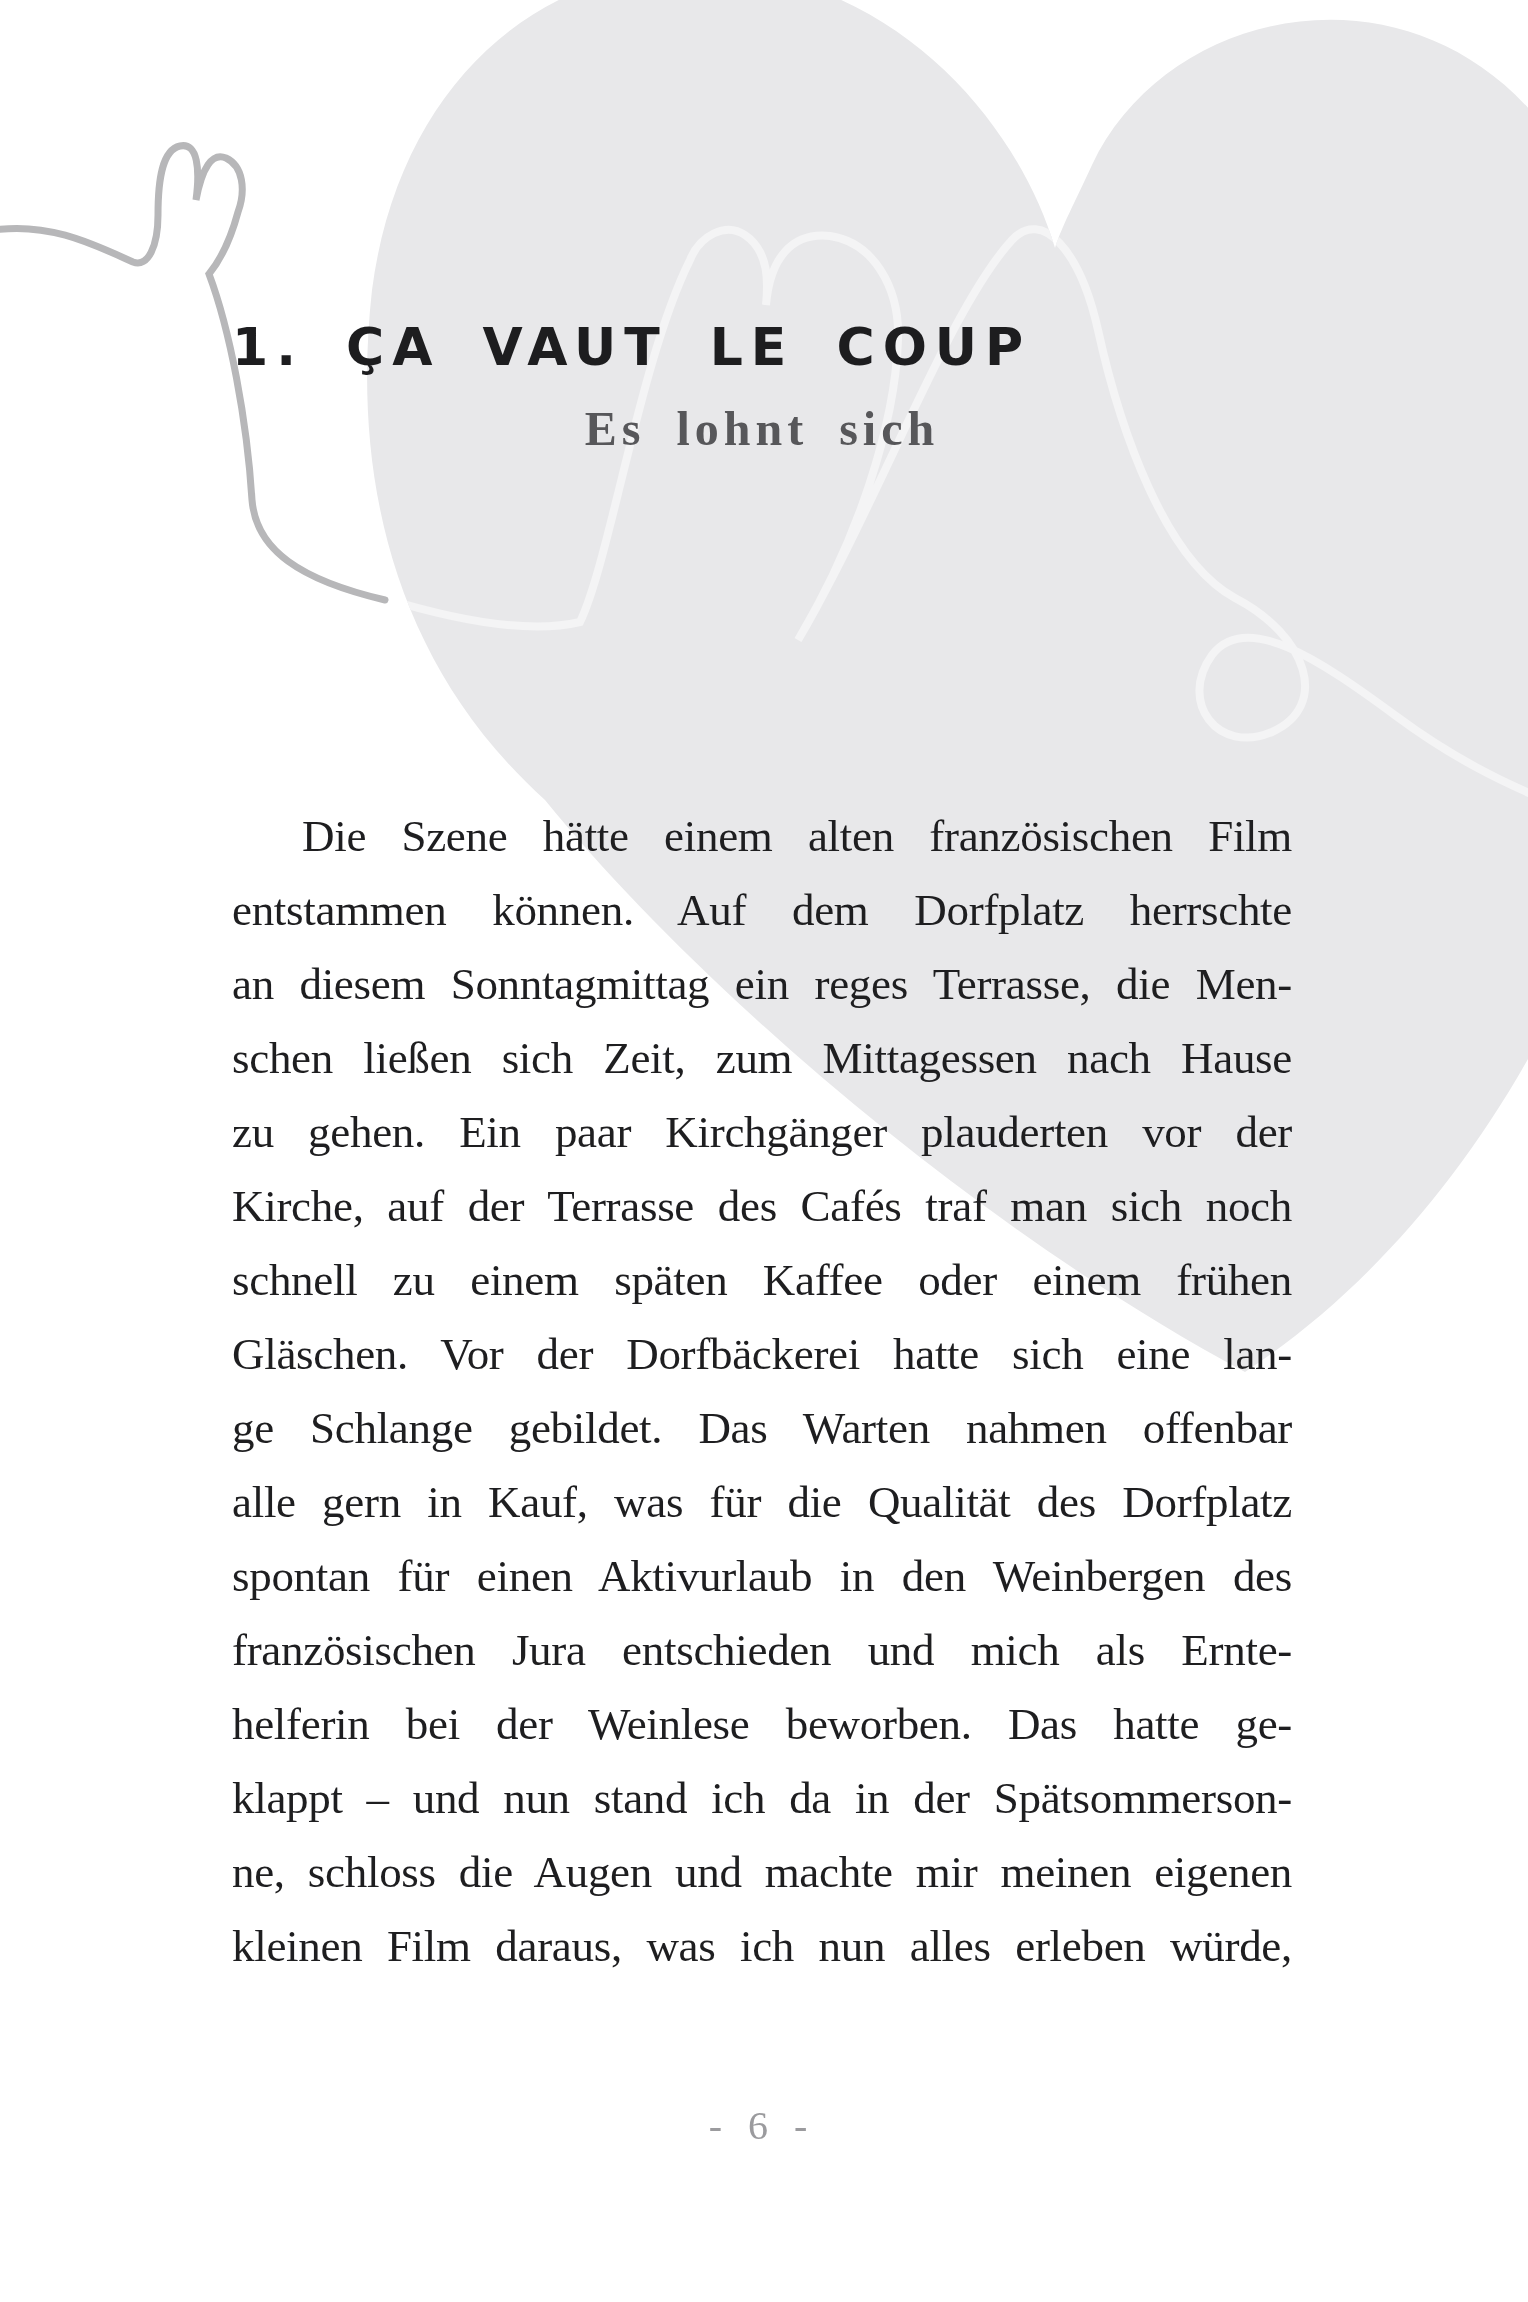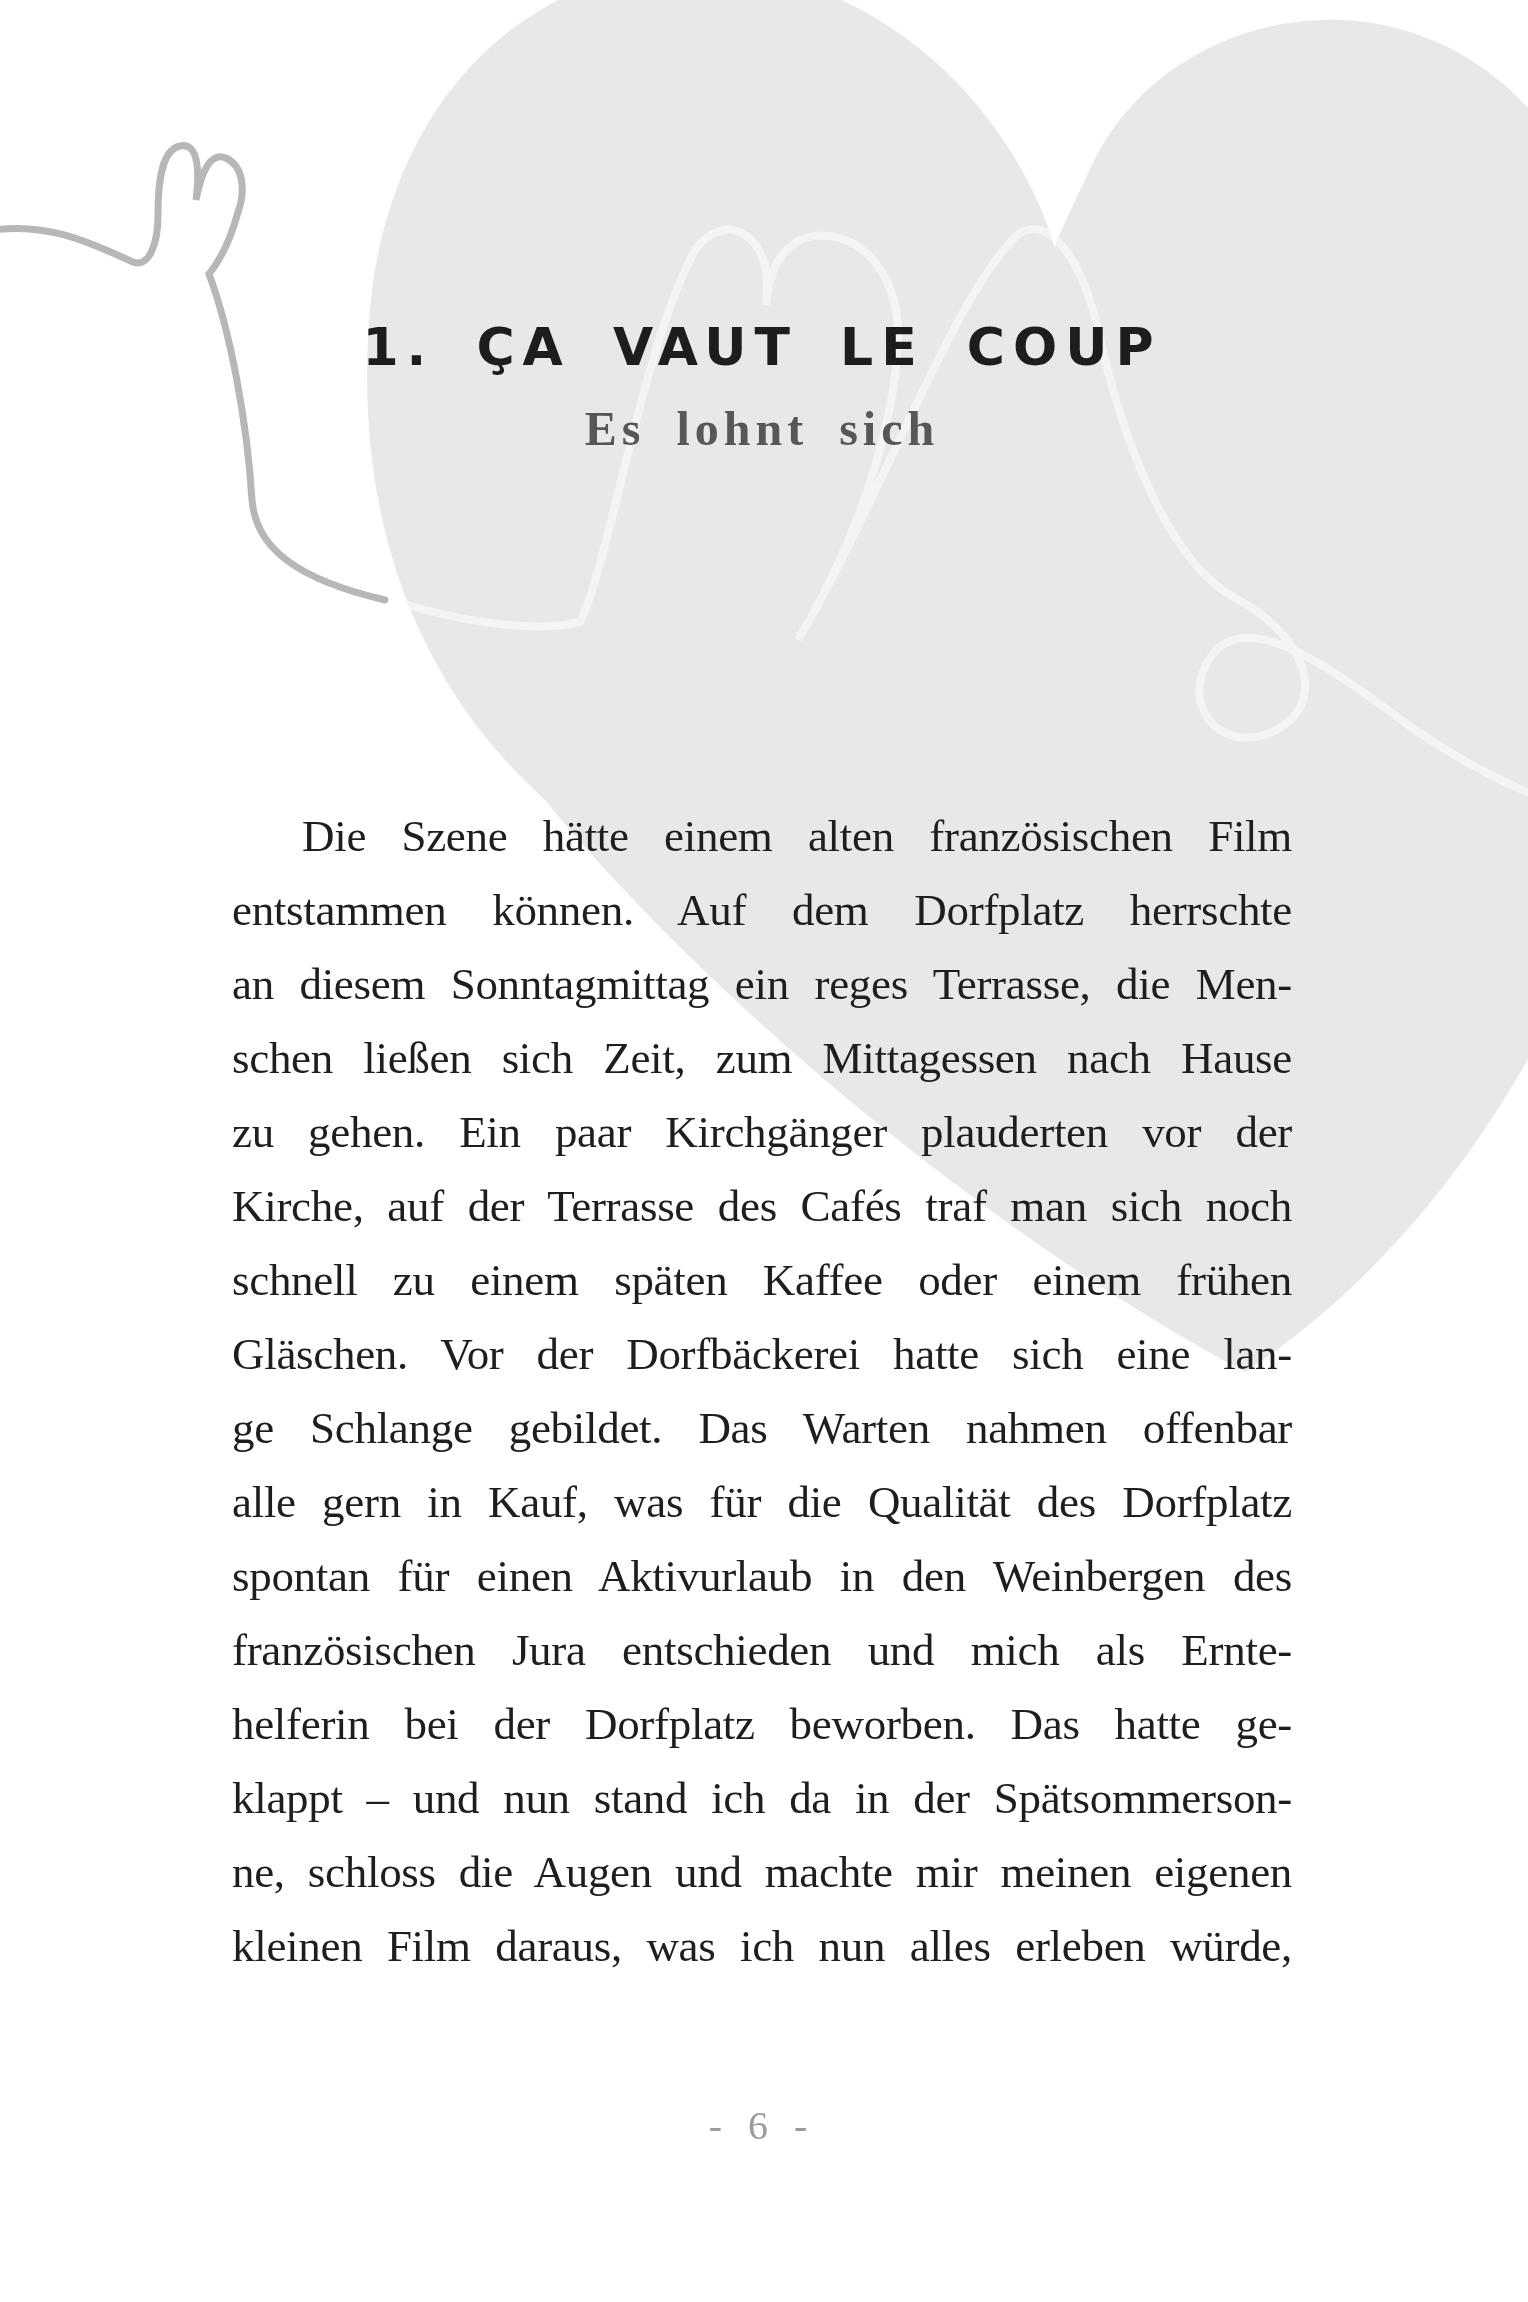--- a/index.html
+++ b/index.html
@@ -14,21 +14,21 @@
   html,body{margin:0;padding:0;}
   body{
     width:1528px;height:2302px;position:relative;background:#ffffff;
     font-family:"Liberation Serif", serif;overflow:hidden;
   }
   .bg-art{position:absolute;left:0;top:0;width:1528px;height:2302px;}
   .content{position:absolute;left:0;top:0;width:1528px;height:2302px;}
 
   .chapter-title{
     position:absolute;left:232px;top:312px;width:1060px;height:70px;
-    text-align:center;line-height:70px;
+    line-height:70px;
     font-family:"DejaVu Sans", sans-serif;font-weight:700;
     font-size:52px;letter-spacing:8px;word-spacing:16px;
     color:var(--title-color);white-space:nowrap;
   }
   .chapter-subtitle{
     position:absolute;left:232px;top:398px;width:1060px;height:62px;
     text-align:center;line-height:62px;
     font-family:"Liberation Serif", serif;font-weight:700;
     font-size:48px;letter-spacing:5px;word-spacing:14px;
     color:var(--subtitle-color);white-space:nowrap;
@@ -82,20 +82,20 @@
     <div class="para-line">an diesem Sonntagmittag ein reges Terrasse, die Men-</div>
     <div class="para-line">schen ließen sich Zeit, zum Mittagessen nach Hause</div>
     <div class="para-line">zu gehen. Ein paar Kirchgänger plauderten vor der</div>
     <div class="para-line">Kirche, auf der Terrasse des Cafés traf man sich noch</div>
     <div class="para-line">schnell zu einem späten Kaffee oder einem frühen</div>
     <div class="para-line">Gläschen. Vor der Dorfbäckerei hatte sich eine lan-</div>
     <div class="para-line">ge Schlange gebildet. Das Warten nahmen offenbar</div>
     <div class="para-line">alle gern in Kauf, was für die Qualität des Dorfplatz</div>
     <div class="para-line">spontan für einen Aktivurlaub in den Weinbergen des</div>
     <div class="para-line">französischen Jura entschieden und mich als Ernte-</div>
-    <div class="para-line">helferin bei der Dorfplatz beworben. Das hatte ge-</div>
+    <div class="para-line">helferin bei der Weinlese beworben. Das hatte ge-</div>
     <div class="para-line">klappt – und nun stand ich da in der Spätsommerson-</div>
     <div class="para-line">ne, schloss die Augen und machte mir meinen eigenen</div>
     <div class="para-line">kleinen Film daraus, was ich nun alles erleben würde,</div>
   </div>
 
   <div class="page-number">- 6 -</div>
 </div>
 
 </body></html>

